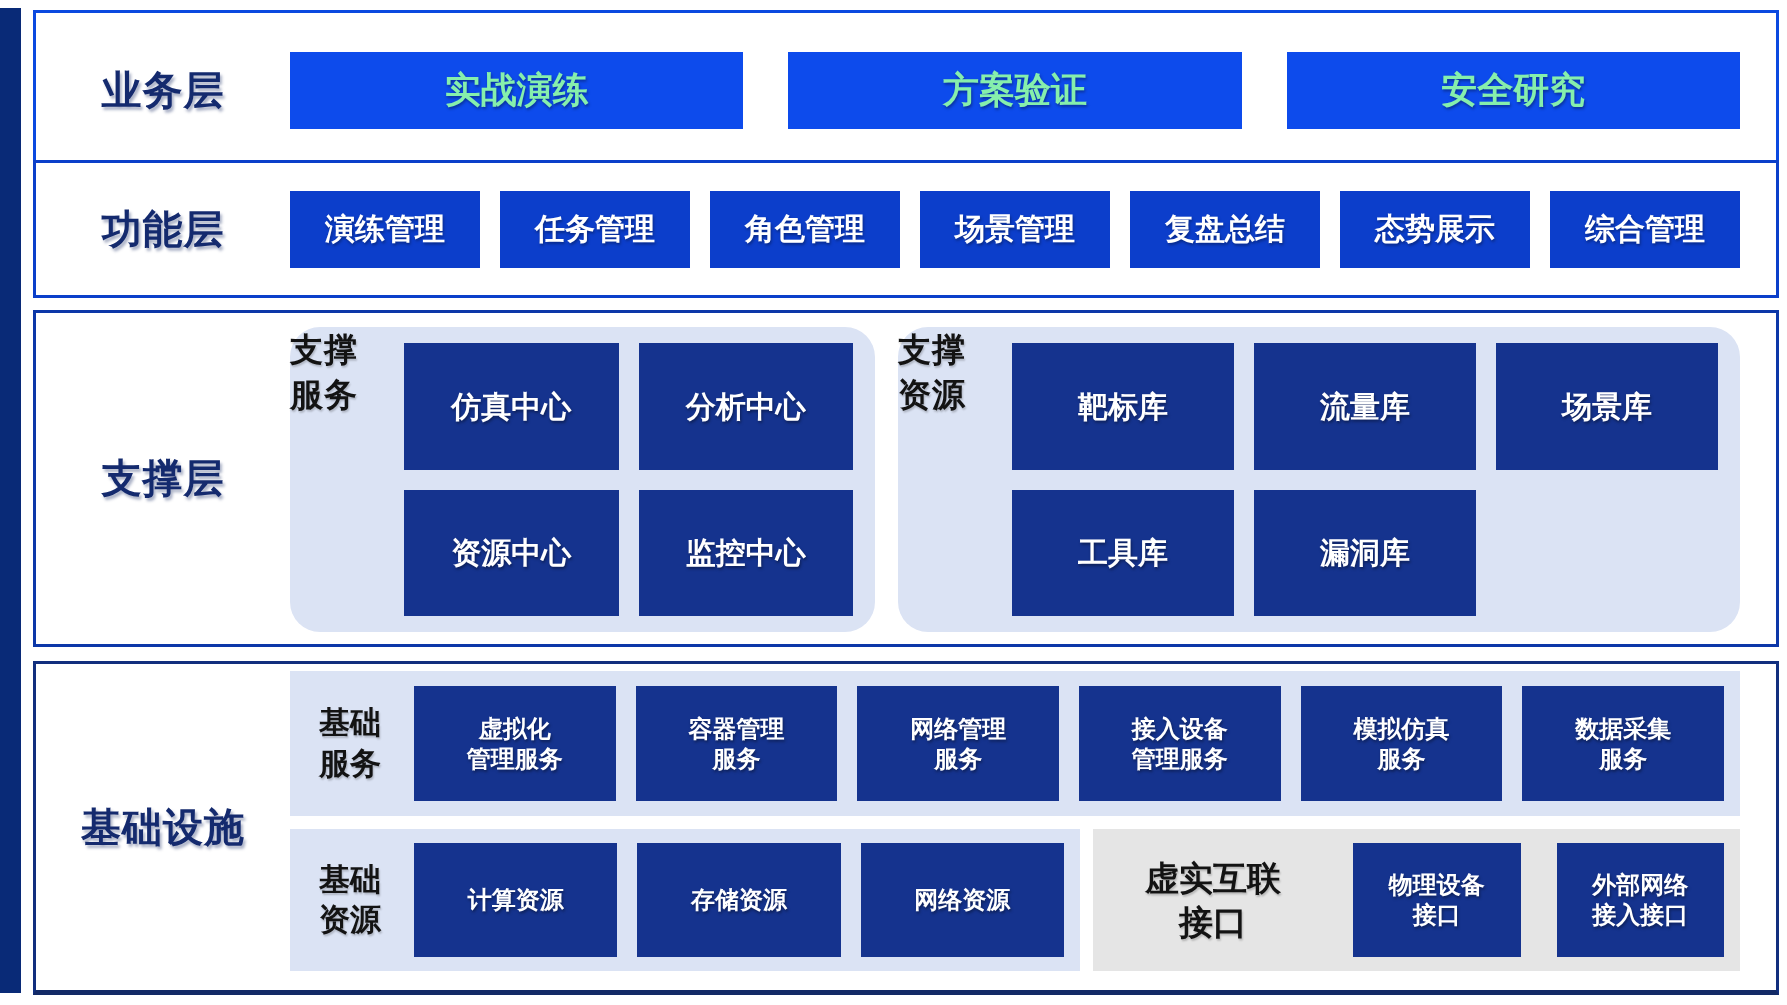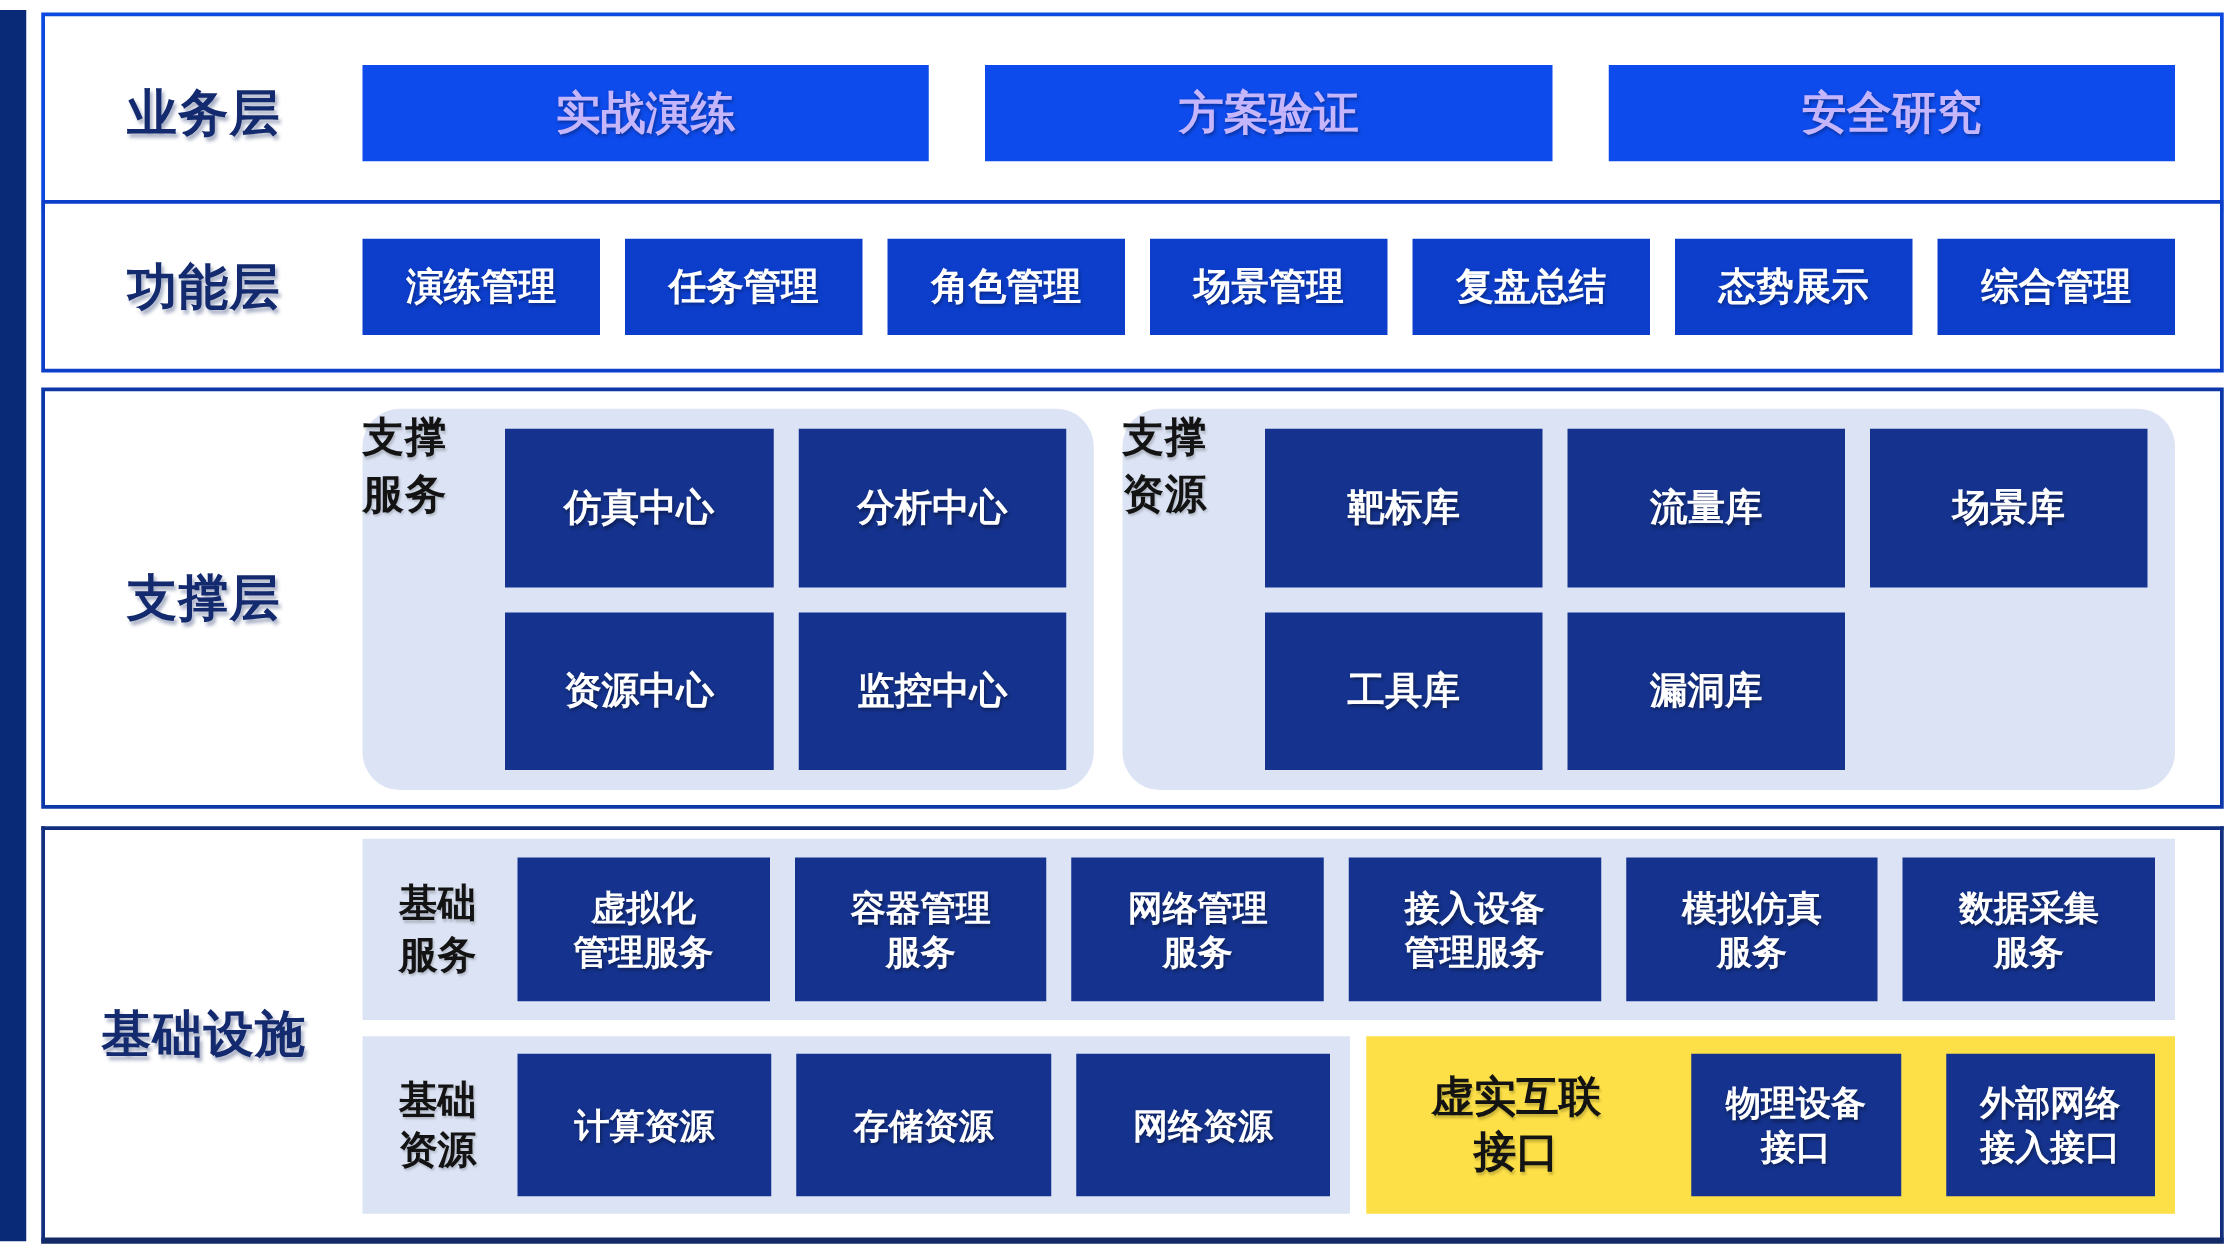--- a/index.html
+++ b/index.html
@@ -18,21 +18,21 @@
   .sec-infra{top:661px;height:334px;border:3px solid #112f7e;border-bottom-width:5px;border-bottom-color:#132a66;}
   .layer-label{
     width:254px;flex:0 0 254px;display:flex;align-items:center;justify-content:center;
     font-size:40px;font-weight:bold;color:#142a6e;letter-spacing:1px;
     text-shadow:2px 3px 3px rgba(10,30,90,0.35);
   }
   .content{flex:1;display:flex;align-items:center;padding-right:36px;box-sizing:border-box;}
   
   .sec-business .content{gap:45px;}
   .btn-big{
-    flex:1;height:77px;background:#0d4bec;color:#c4b5fd;font-size:36px;font-weight:bold;
+    flex:1;height:77px;background:#0d4bec;color:#86efac;font-size:36px;font-weight:bold;
     display:flex;align-items:center;justify-content:center;
     text-shadow:1px 2px 3px rgba(0,0,0,0.35);
   }
   
   .sec-function .content{gap:20px;}
   .btn-mid{
     flex:1;height:77px;background:#0c3ecb;color:#fff;font-size:30px;font-weight:bold;
     display:flex;align-items:center;justify-content:center;
     text-shadow:1px 2px 3px rgba(0,0,0,0.35);
   }
@@ -56,25 +56,25 @@
     text-shadow:1px 2px 3px rgba(0,0,0,0.4);
   }
   
   .sec-infra .content{flex-direction:column;gap:13px;align-items:stretch;justify-content:center;padding-top:12px;padding-bottom:24px;}
   .infra-row-a{height:145px;flex:0 0 145px;background:#dbe3f4;display:flex;align-items:center;gap:20px;padding:0 16px;box-sizing:border-box;}
   .infra-label{
     white-space:pre-line;font-weight:bold;color:#131313;font-size:31px;
     text-align:center;line-height:1.3;flex:0 0 88px;width:88px;
     text-shadow:1px 2px 2px rgba(0,0,0,0.2);
   }
-  .btn-infra{flex:1;height:115px;font-size:28px;}
+  .btn-infra{flex:1;height:115px;font-size:24px;}
   .infra-bottom{height:142px;flex:0 0 142px;display:flex;gap:13px;}
   .infra-row-b{width:790px;flex:0 0 790px;background:#dbe3f4;display:flex;align-items:center;gap:20px;padding:0 16px;box-sizing:border-box;}
   .infra-row-b .btn-infra{height:114px;}
-  .infra-row-c{flex:1;background:#fde047;display:flex;align-items:center;gap:36px;padding:0 16px;box-sizing:border-box;}
+  .infra-row-c{flex:1;background:#e5e5e5;display:flex;align-items:center;gap:36px;padding:0 16px;box-sizing:border-box;}
   .interface-label{flex:0 0 208px;width:208px;font-size:34px;}
   .infra-row-c .btn-infra{height:114px;}
 </style>
 </head>
 <body>
 
 <div class="leftbar"></div>
 
 <div class="section sec-business">
   <div class="layer-label">业务层</div>

